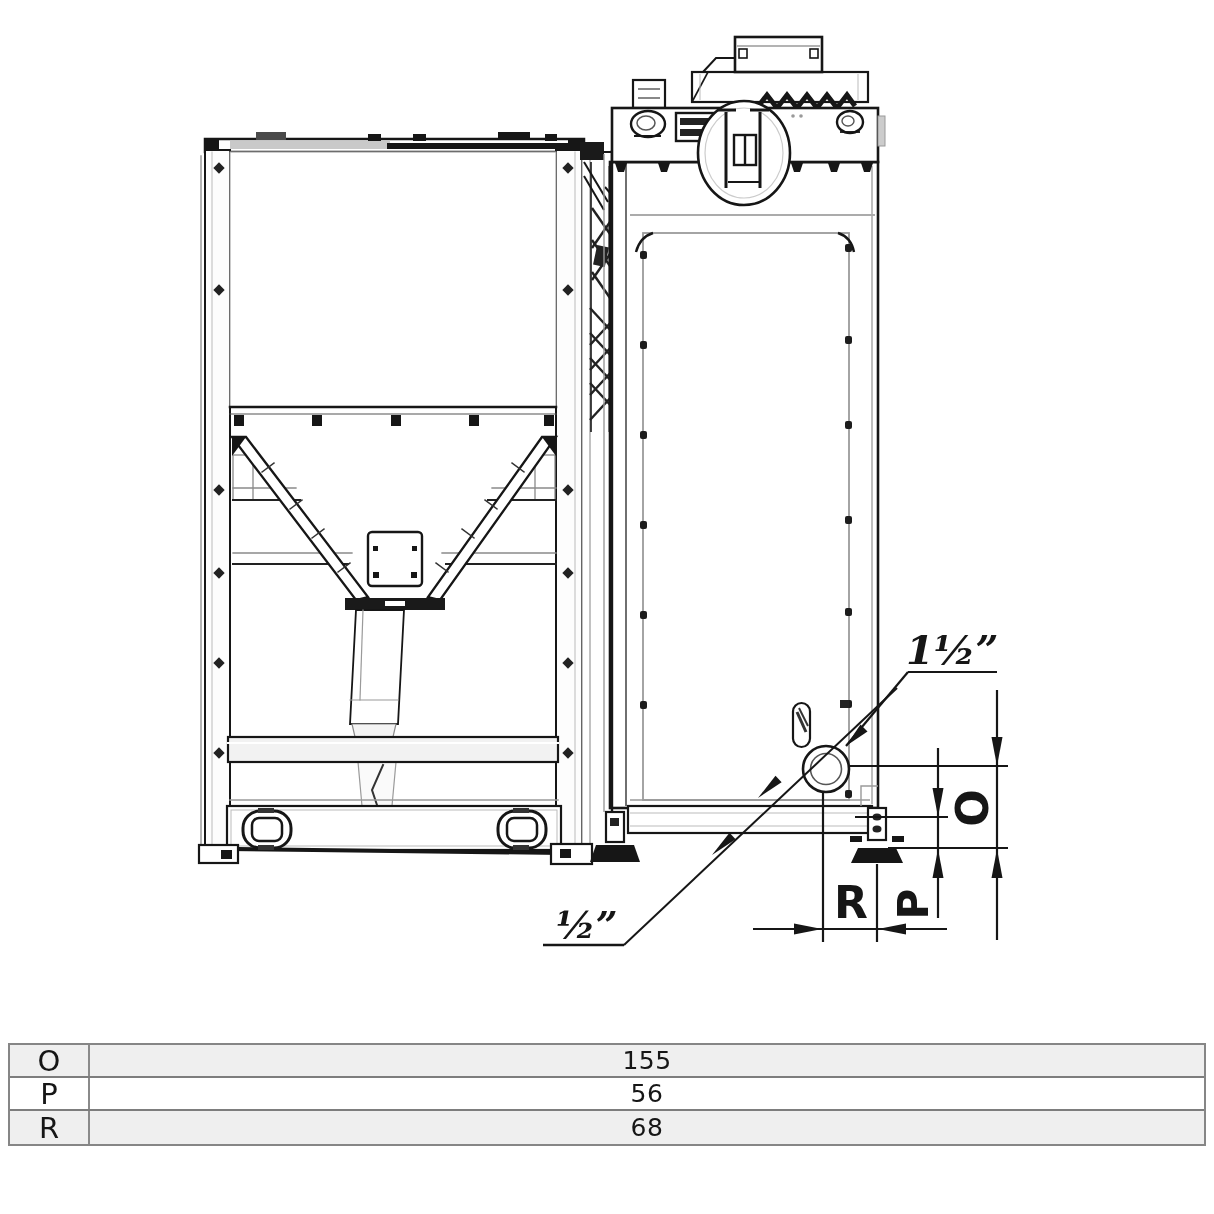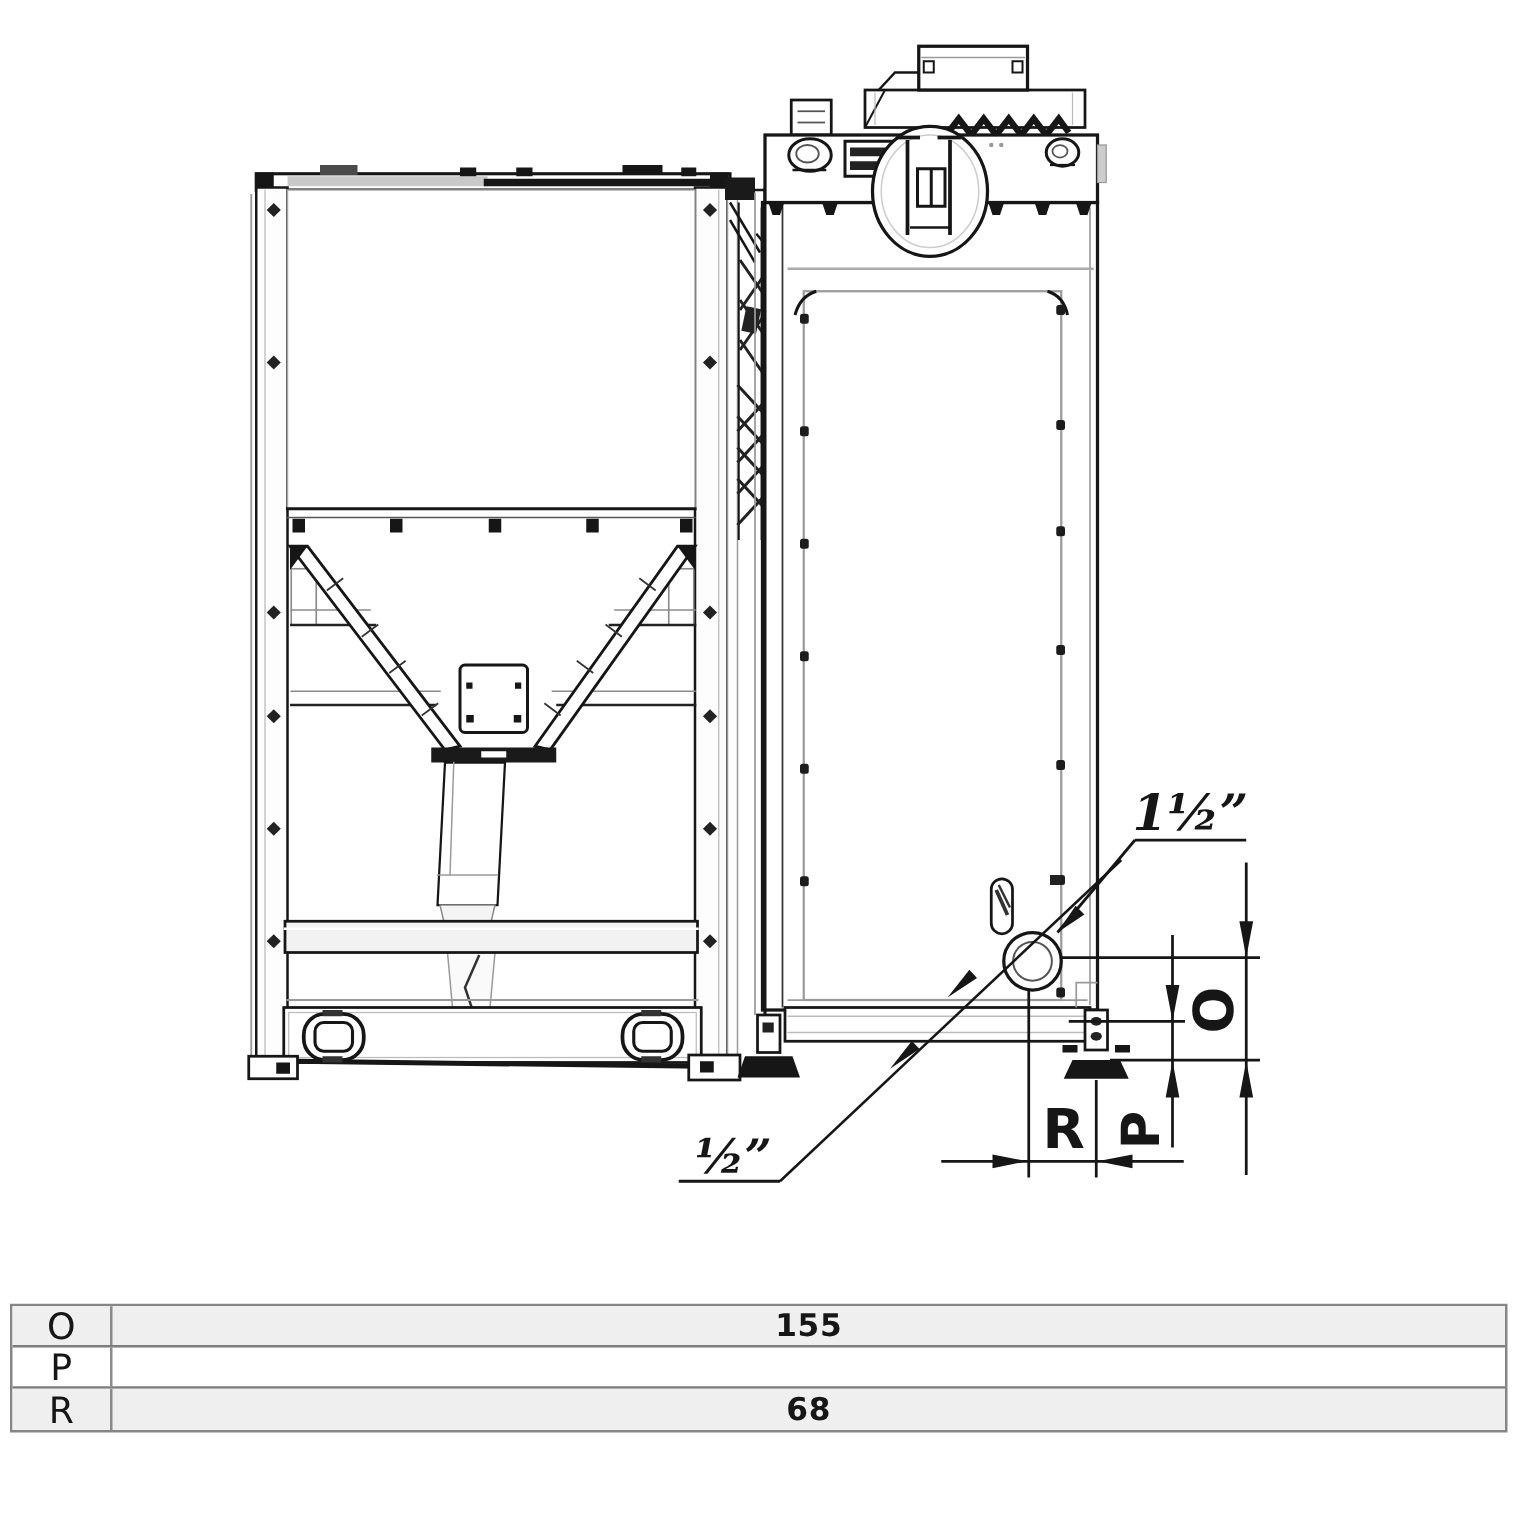--- a/index.html
+++ b/index.html
@@ -12,21 +12,21 @@
 
   
   .spec-table{position:absolute;left:8px;top:1043px;width:1198px;box-sizing:border-box;
               border:2px solid #868686;background:#fff;}
   .spec-row{display:flex;height:33px;border-bottom:2px solid #7d7d7d;box-sizing:border-box;}
   .spec-row:last-child{border-bottom:none;}
   .spec-row.shaded{background:#efefef;}
   .spec-cell{display:flex;align-items:center;justify-content:center;color:#161616;}
   .spec-cell.lab{width:80px;border-right:2px solid #8a8a8a;box-sizing:border-box;
                  font-size:29px;font-weight:400;transform-origin:center;}
-  .spec-cell.val{flex:1;font-size:25px;font-weight:700;letter-spacing:0.5px;}
+  .spec-cell.val{flex:1;font-size:25px;font-weight:400;letter-spacing:0.5px;}
 </style>
 </head>
 <body>
 
 <div class="stage">
 
 <svg width="1214" height="1214" viewBox="0 0 1214 1214">
 
   <g stroke-linecap="square">
 
@@ -357,20 +357,21 @@
   </g>
 </svg>
 
 <div class="spec-table">
   <div class="spec-row shaded">
     <div class="spec-cell lab">O</div>
     <div class="spec-cell val">155</div>
   </div>
   <div class="spec-row">
     <div class="spec-cell lab">P</div>
+    <div class="spec-cell val">56</div>
   </div>
   <div class="spec-row shaded">
     <div class="spec-cell lab">R</div>
     <div class="spec-cell val">68</div>
   </div>
 </div>
 
 </div>
 
 </body></html>

